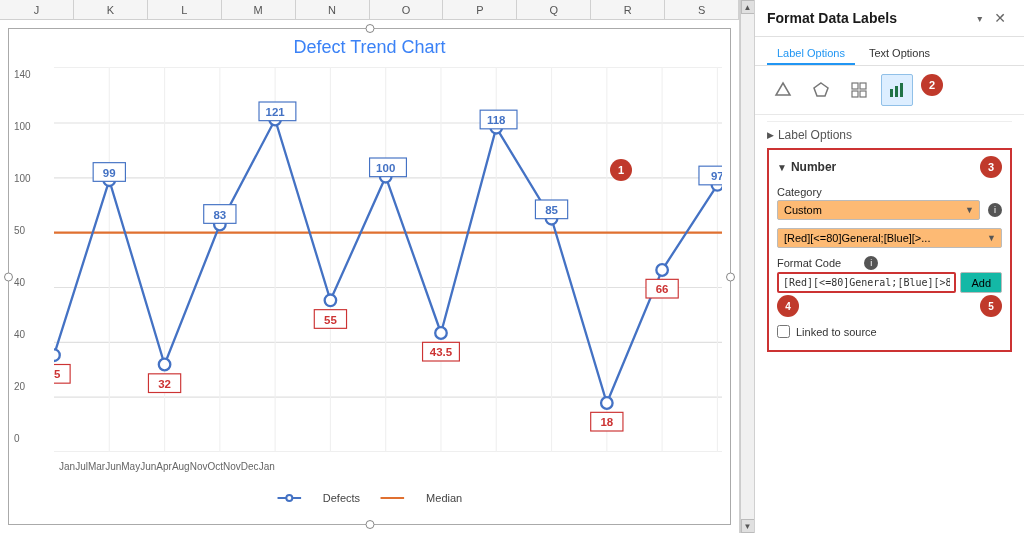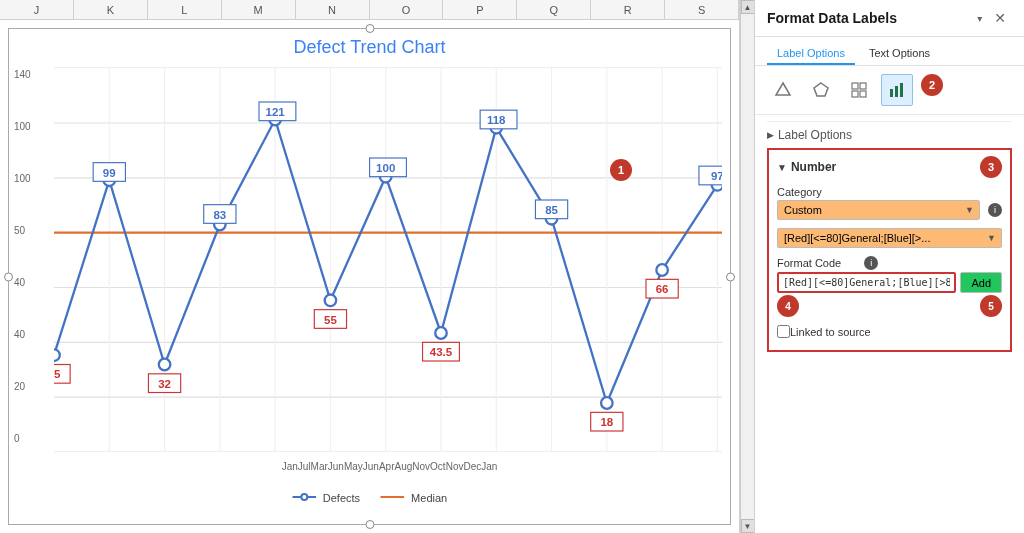--- a/index.html
+++ b/index.html
@@ -70,22 +70,22 @@
       bottom: 20px;
       left: 50%;
       transform: translateX(-50%);
       display: flex;
       gap: 20px;
       font-size: 11px;
       color: #444;
     }
     .legend-item {
       display: flex;
-      align-items: flex-start;
-      gap: 7px;
+      align-items: center;
+      gap: 22px;
     }
 
     
     .y-axis {
       position: absolute;
       left: 5px;
       top: 40px;
       bottom: 80px;
       display: flex;
       flex-direction: column-reverse;
@@ -94,21 +94,21 @@
       color: #666;
     }
 
     
     .x-axis {
       position: absolute;
       bottom: 52px;
       left: 50px;
       right: 10px;
       display: flex;
-      justify-content: center;
+      justify-content: flex-start;
       font-size: 10px;
       color: #666;
     }
 
     
     .scroll-bar {
       width: 14px;
       background: #f0f0f0;
       border-left: 1px solid #ccc;
       display: flex;
@@ -304,32 +304,32 @@
       flex: 1;
       padding: 3px 4px;
       font-size: 10px;
       border: 2px solid #cc3333;
       border-radius: 2px;
       font-family: monospace;
       color: #333;
     }
     .add-btn {
       padding: 3px 10px;
-      background: #22c55e;
+      background: #14b8a6;
       border: 1px solid #bbb;
       border-radius: 2px;
       font-size: 11px;
       cursor: pointer;
       white-space: nowrap;
     }
 
     .checkbox-row {
       display: flex;
       align-items: center;
-      gap: 0;
+      gap: 6px;
       padding: 4px 0;
       font-size: 11px;
       color: #333;
     }
     .checkbox-row input[type=checkbox] {
       width: 13px;
       height: 13px;
     }
 
     

